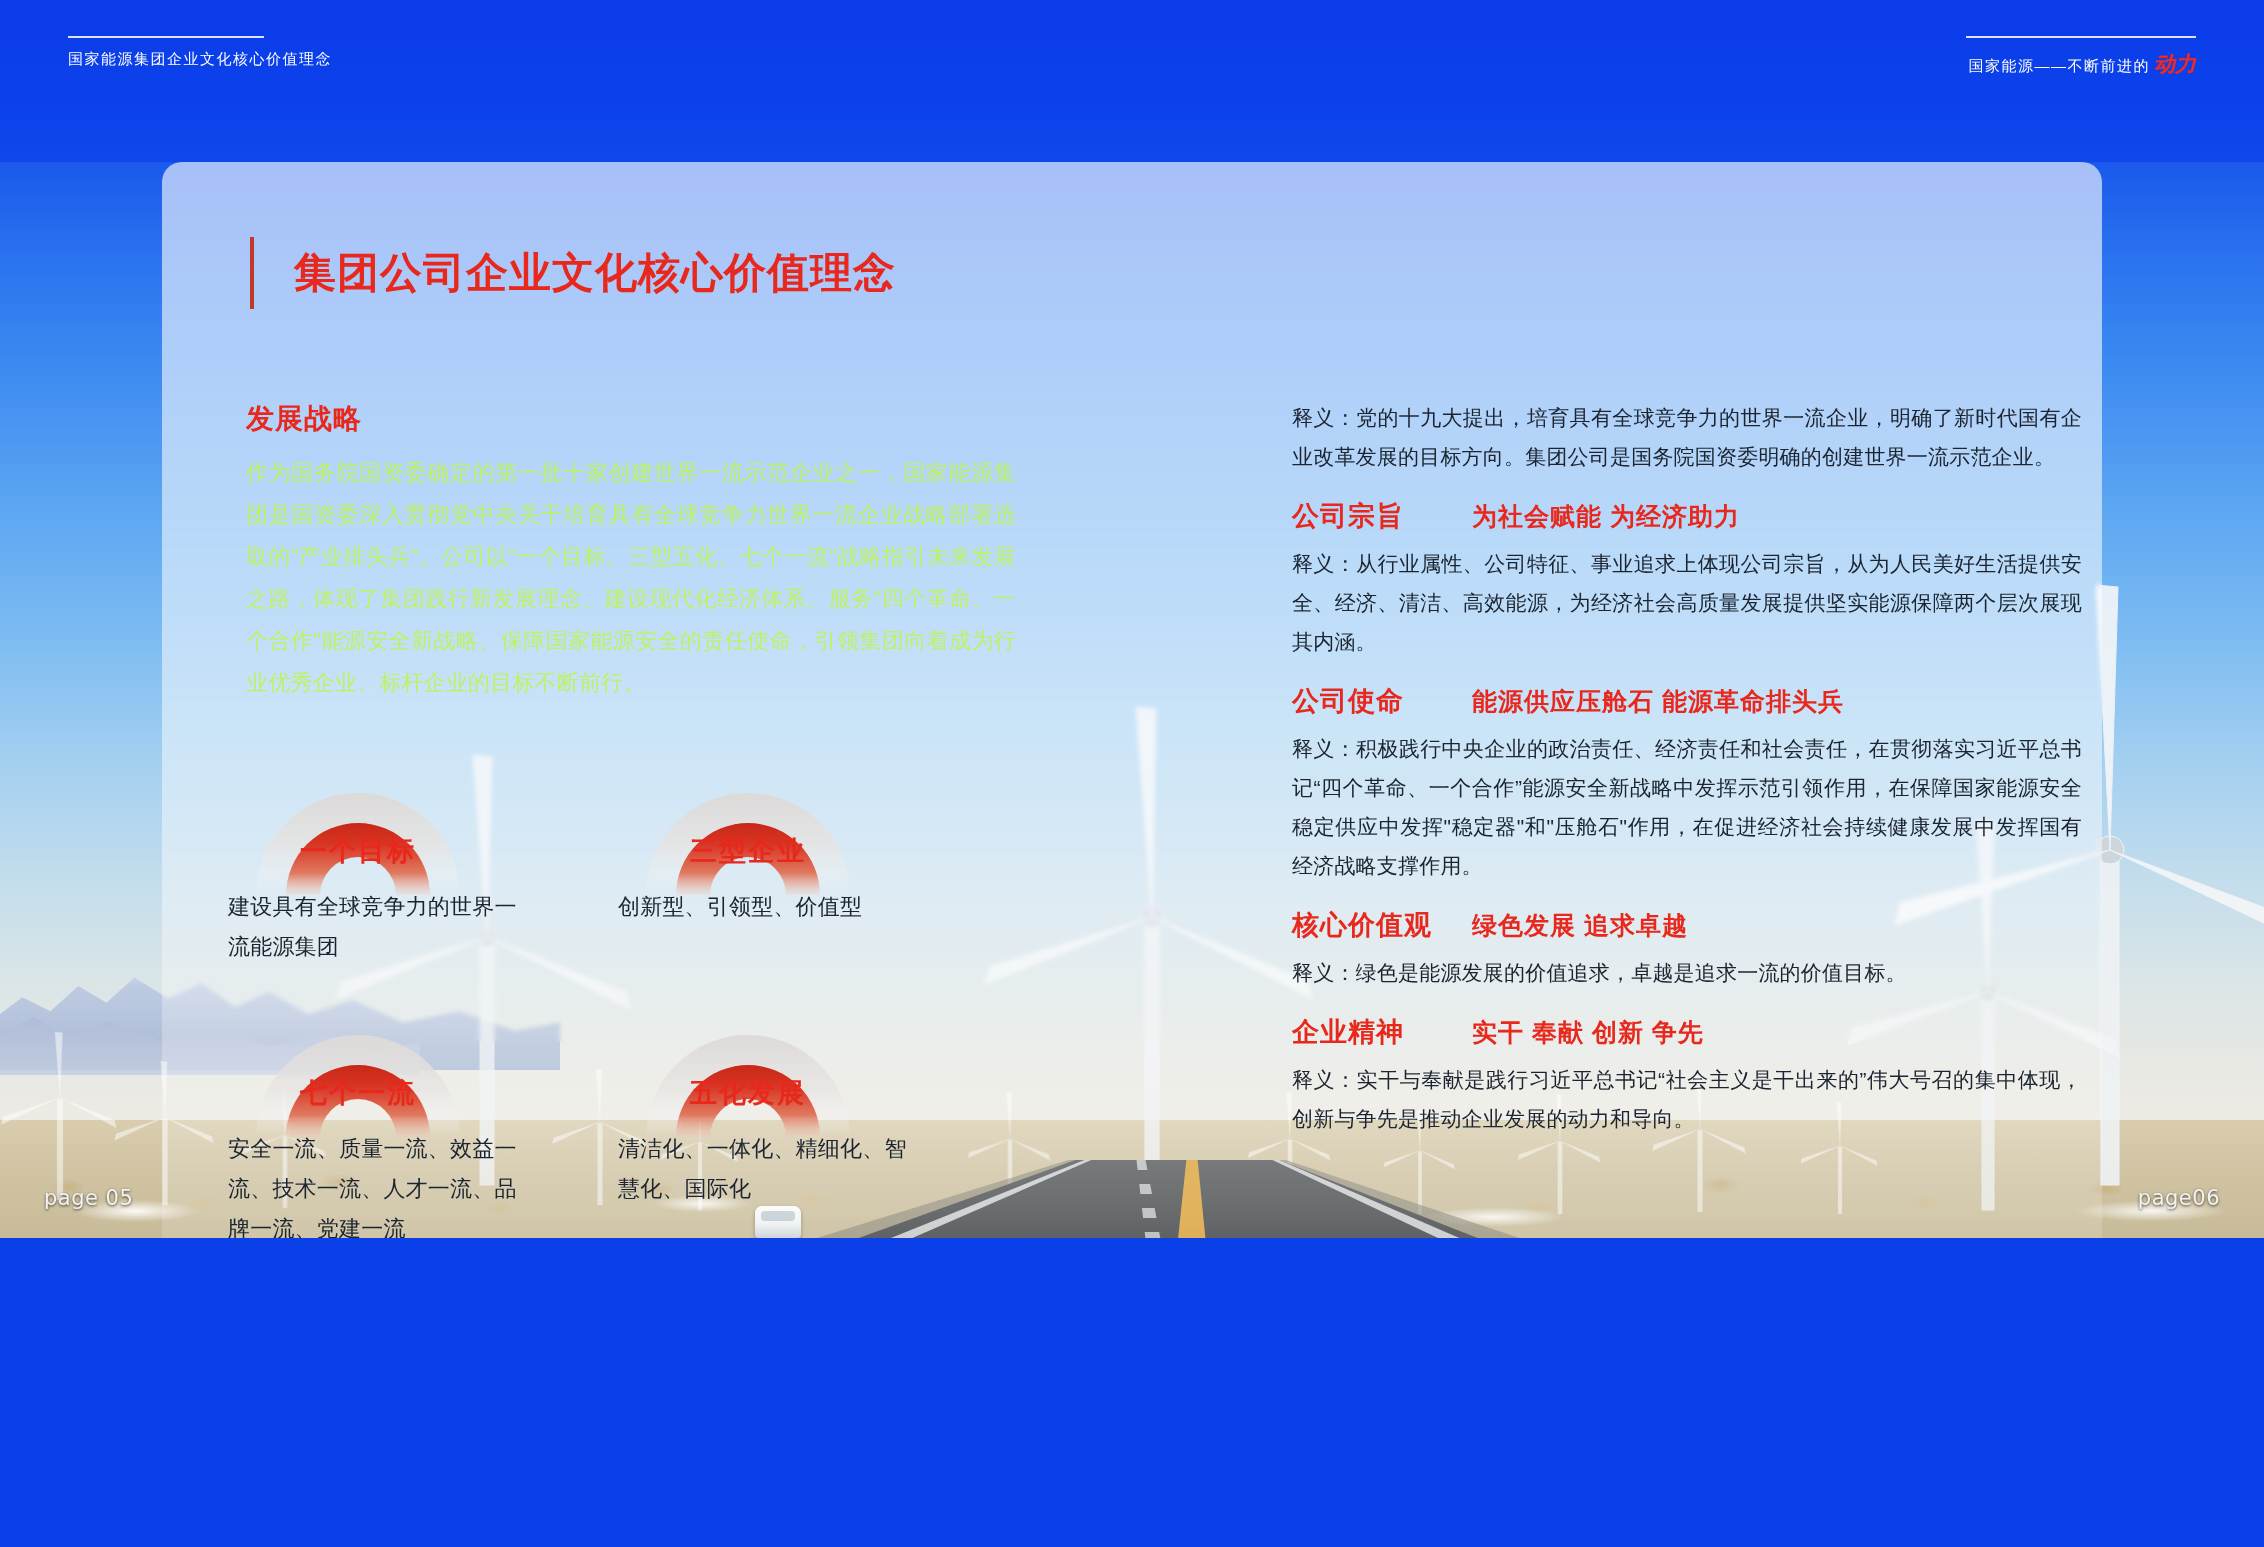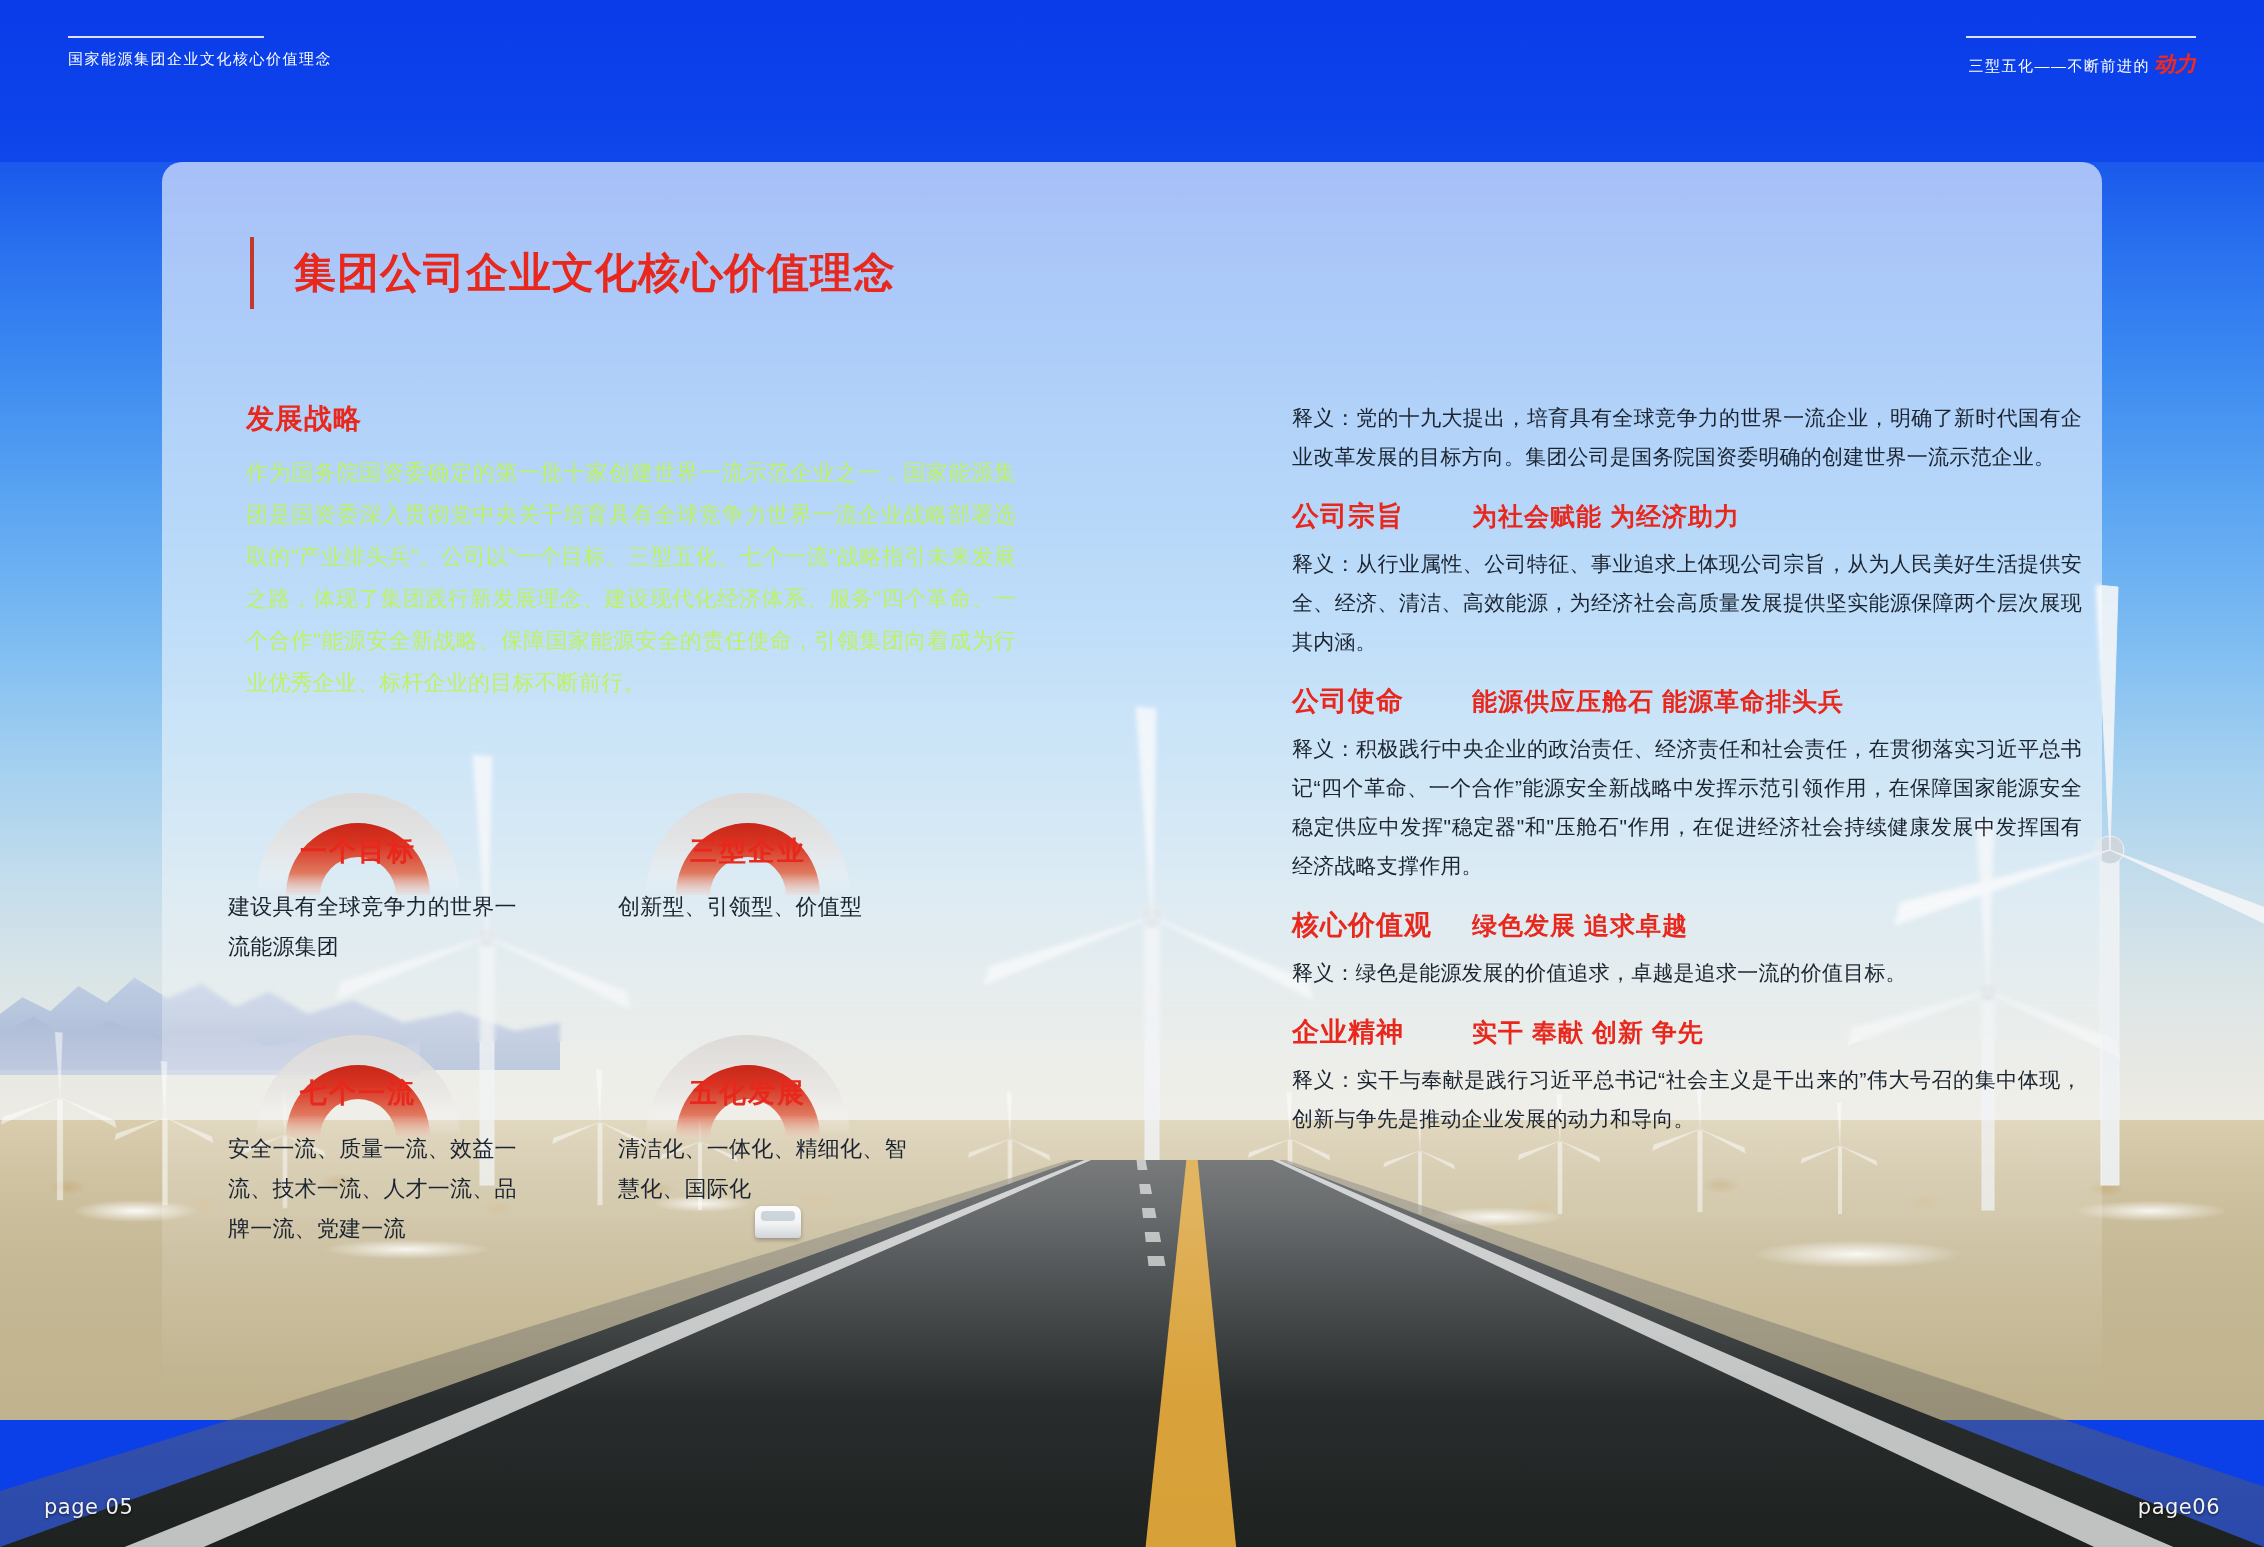--- a/index.html
+++ b/index.html
@@ -1,20 +1,20 @@
 <!DOCTYPE html>
 <html><head>
 <meta charset="utf-8">
 <style>
   * { margin:0; padding:0; box-sizing:border-box; }
   html,body { width:2264px; height:1547px; overflow:hidden; background:#0b3fe8; }
   body { font-family:"Liberation Sans","DejaVu Sans",sans-serif; }
 
   
-  #page { position:relative; width:2264px; height:1547px; overflow:hidden; }
+  #page { position:relative; width:2264px; height:1238px; overflow:hidden; }
 
   
   .bg { position:absolute; inset:0; overflow:hidden; }
 
   .sky {
     position:absolute; left:0; top:0; width:100%; height:1160px;
     background:linear-gradient(180deg,
       #0b3fe8 0%, #0f46ea 7%, #1a59ec 14%, #2a72ef 22%,
       #3d8bf1 32%, #5aa4f2 43%, #7dbcf2 55%, #a4d0f0 66%,
       #c4ddec 76%, #dbe5e6 85%, #e9e9e3 93%, #efece4 100%);
@@ -331,21 +331,21 @@
   <div class="topband"></div>
 
   <div class="hdr hdr-left">
     <div class="rule"></div>
     <div class="txt">国家能源集团企业文化核心价值理念</div>
   </div>
 
   <div class="hdr hdr-right">
     <div class="rule"></div>
     <div class="txt">
-      <span>三型五化——不断前进的</span><span class="power">动力</span>
+      <span>国家能源——不断前进的</span><span class="power">动力</span>
     </div>
   </div>
 
   <div class="panel"></div>
   <div class="panel-fade"></div>
 
   <div class="title-wrap">
     <div class="title-bar"></div>
     <div class="title-txt">集团公司企业文化核心价值理念</div>
   </div>

